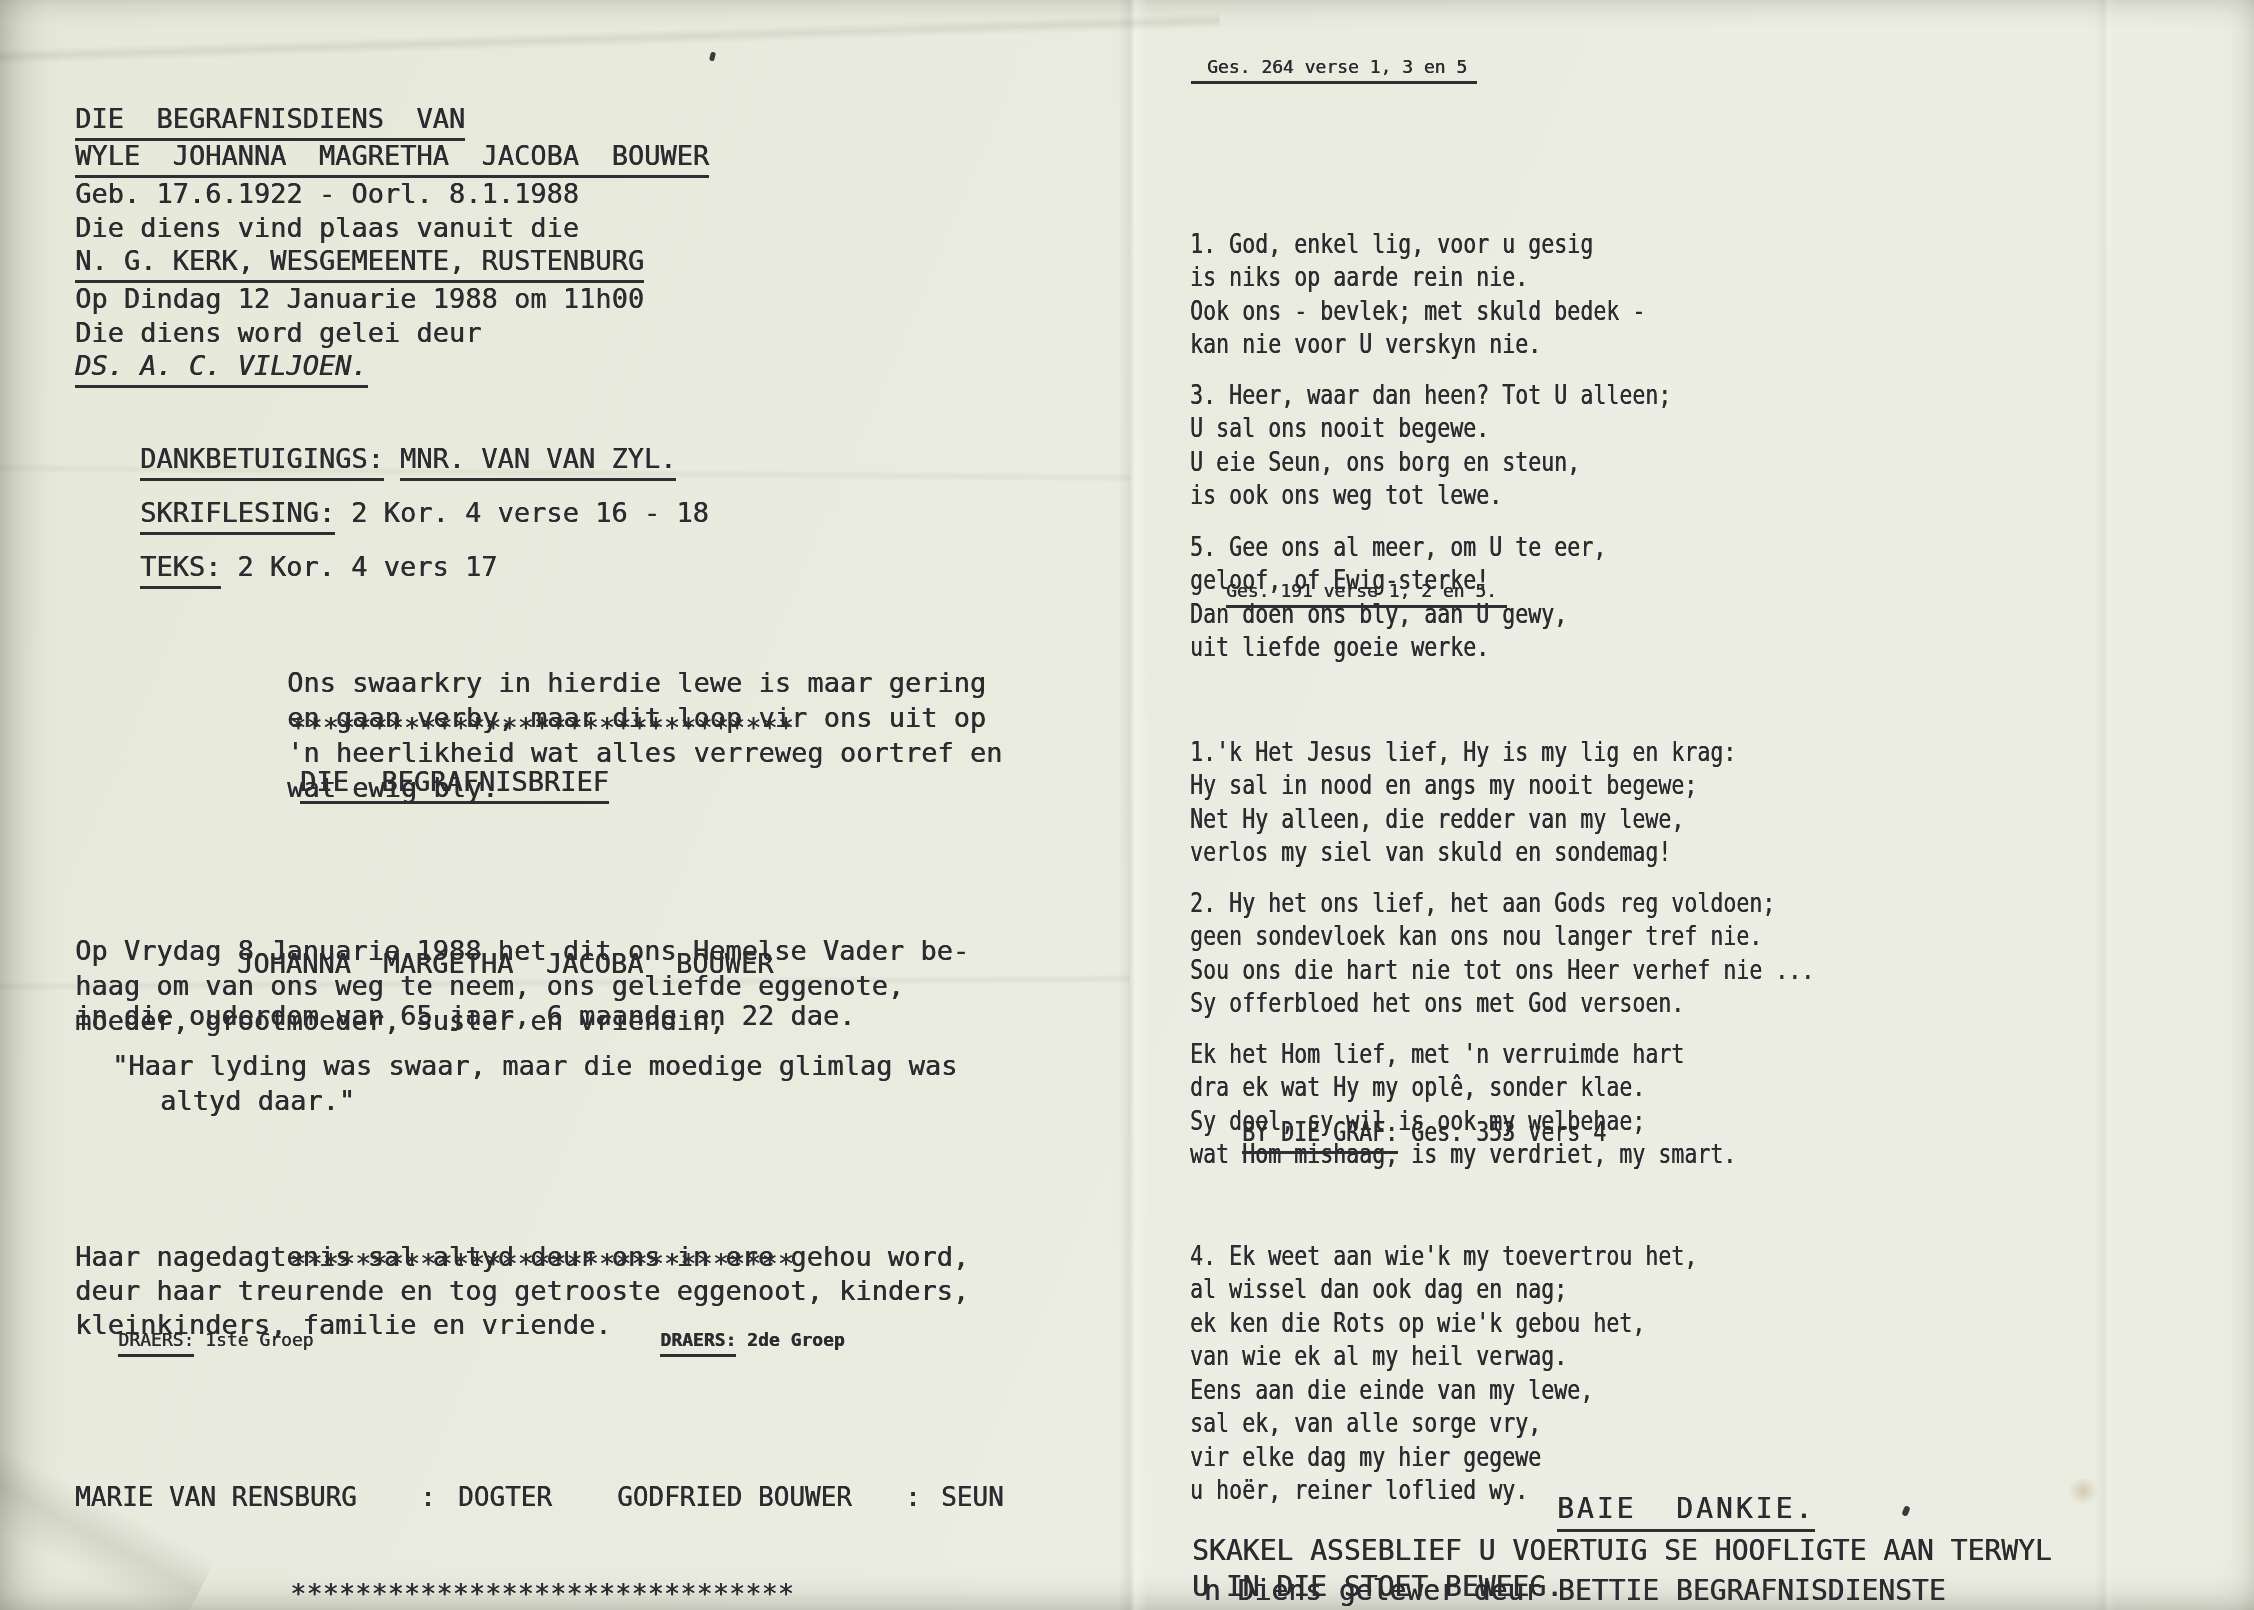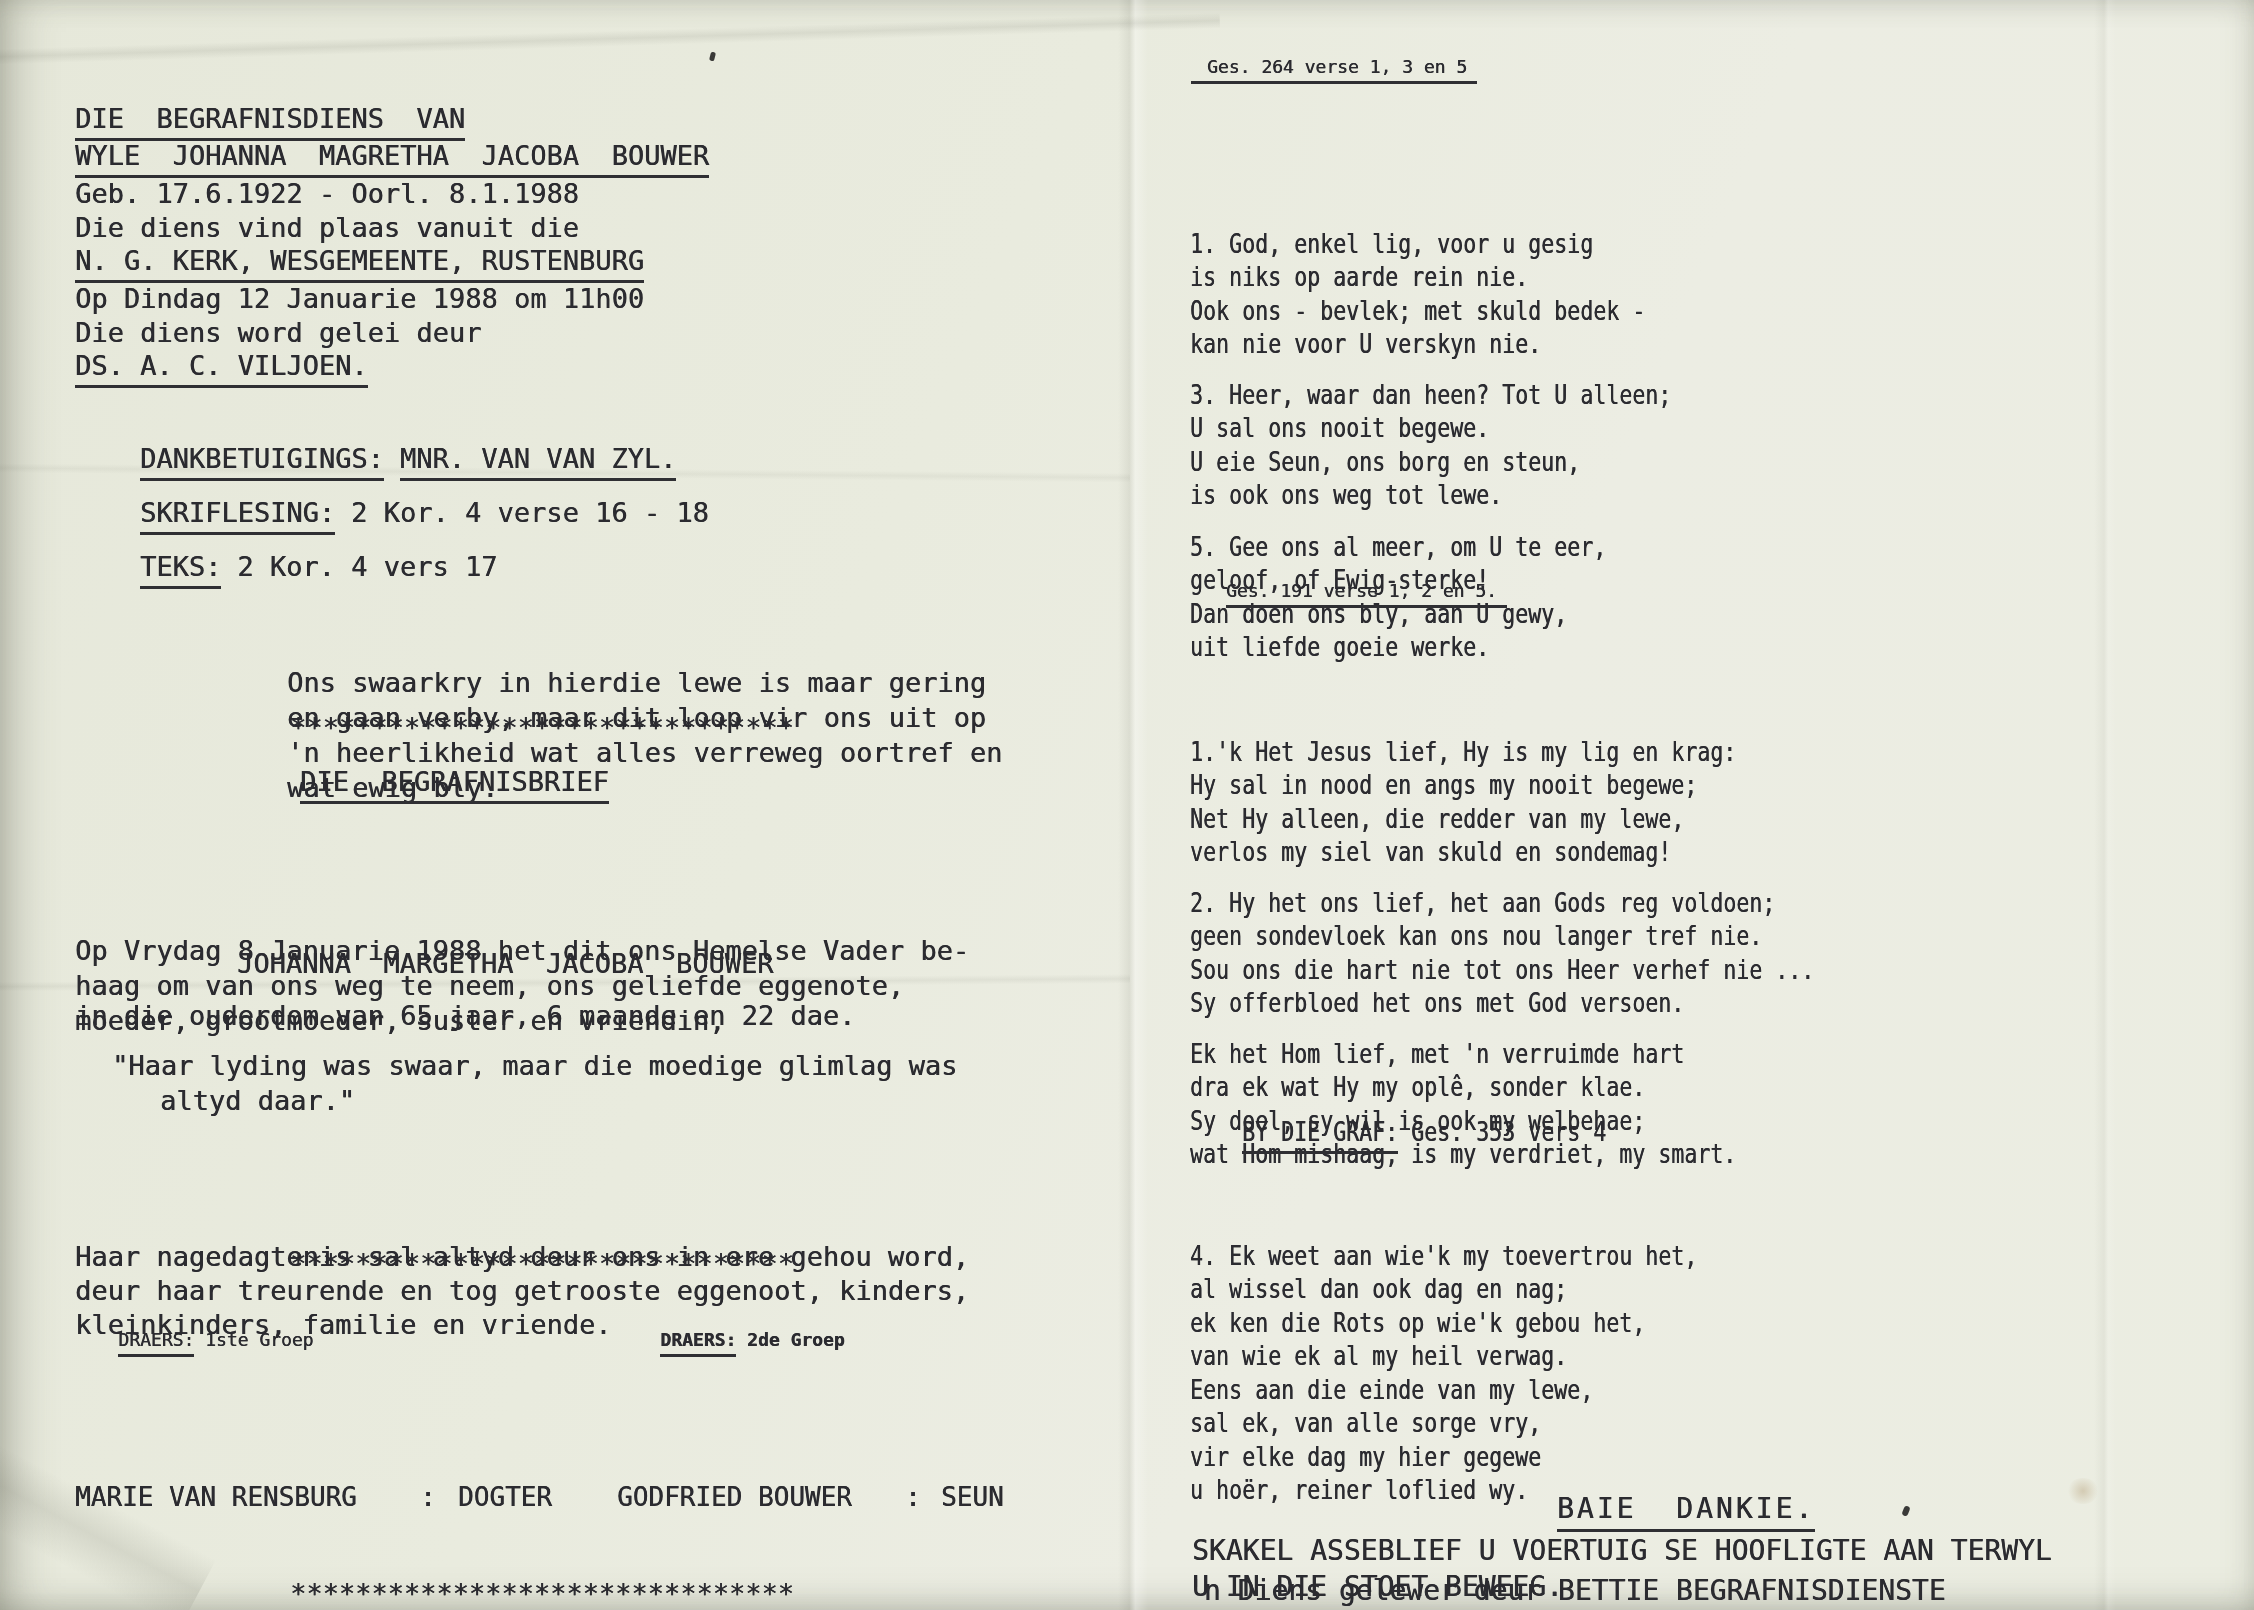--- a/index.html
+++ b/index.html
@@ -57,21 +57,21 @@
   <div class="speck" style="left:1903px;top:1506px;width:6px;height:10px;border-radius:3px;transform:rotate(22deg);"></div>
   <div class="crease" style="left:2066px;top:1478px;width:34px;height:26px;border-radius:50%;background:radial-gradient(circle,rgba(150,115,60,.28) 0%,rgba(150,115,60,0) 70%);"></div>
 
   <div class="line" style="left:75px;top:103px;"><span class="ul">DIE  BEGRAFNISDIENS  VAN</span></div>
   <div class="line" style="left:75px;top:140px;"><span class="ul">WYLE  JOHANNA  MAGRETHA  JACOBA  BOUWER</span></div>
   <div class="line" style="left:75px;top:178px;">Geb. 17.6.1922 - Oorl. 8.1.1988</div>
   <div class="line" style="left:75px;top:212px;">Die diens vind plaas vanuit die</div>
   <div class="line" style="left:75px;top:245px;"><span class="ul">N. G. KERK, WESGEMEENTE, RUSTENBURG</span></div>
   <div class="line" style="left:75px;top:283px;">Op Dindag 12 Januarie 1988 om 11h00</div>
   <div class="line" style="left:75px;top:317px;">Die diens word gelei deur</div>
-  <div class="line" style="left:75px;top:350px;"><span class="ul">DS. A. C. VILJOEN.</span></div>
+  <div class="line" style="left:75px;top:350px;font-style:italic;"><span class="ul">DS. A. C. VILJOEN.</span></div>
 
   <div class="line" style="left:75px;top:412px;">
     <span class="ul">DANKBETUIGINGS:</span><span class="ul gap">MNR. VAN VAN ZYL.</span>
   </div>
   <div class="line" style="left:75px;top:466px;">
     <span class="ul">SKRIFLESING:</span><span class="gap">2 Kor. 4 verse 16 - 18</span>
   </div>
   <div class="line" style="left:75px;top:520px;">
     <span class="ul">TEKS:</span><span class="gap">2 Kor. 4 vers 17</span>
   </div>

